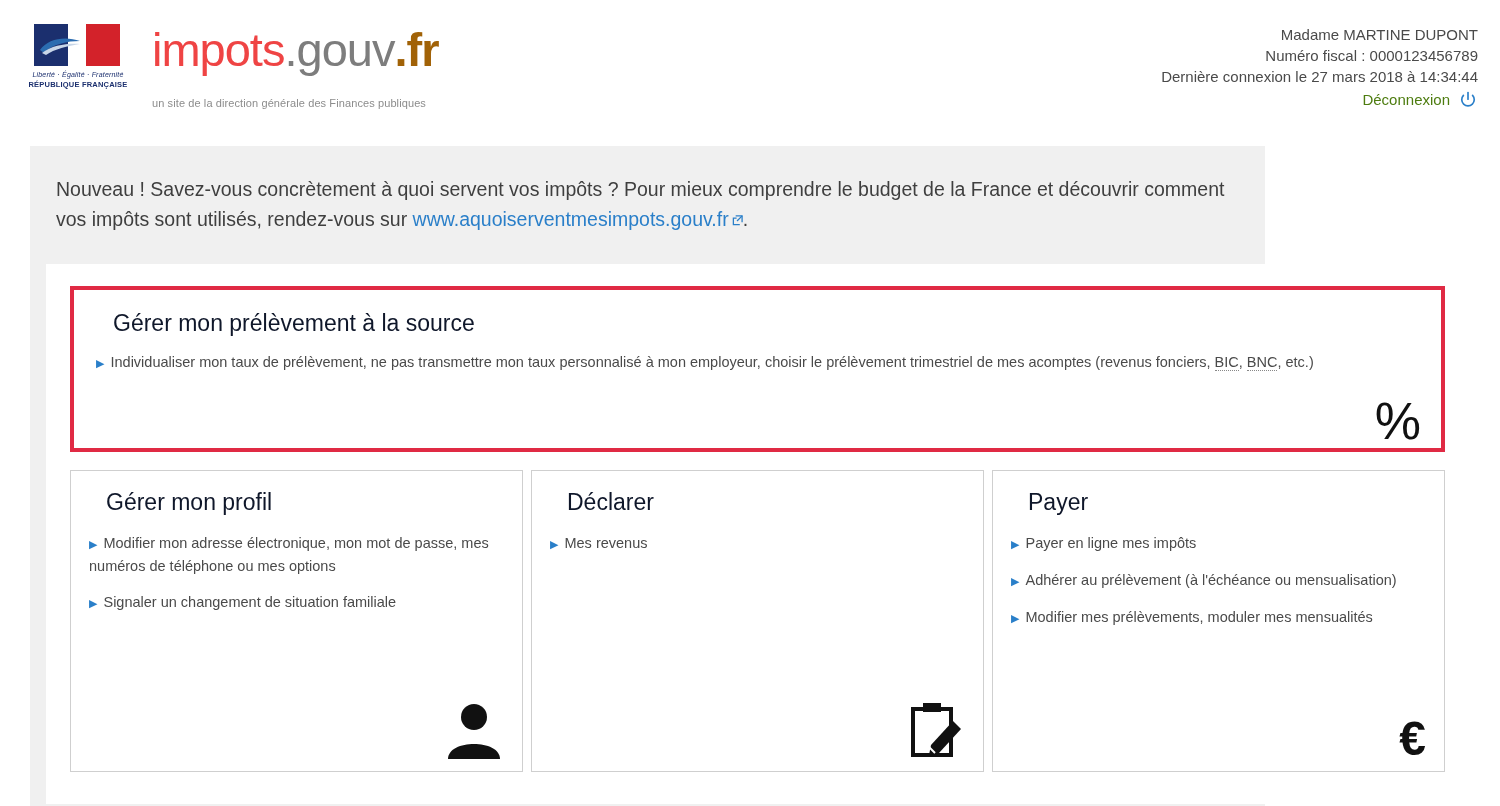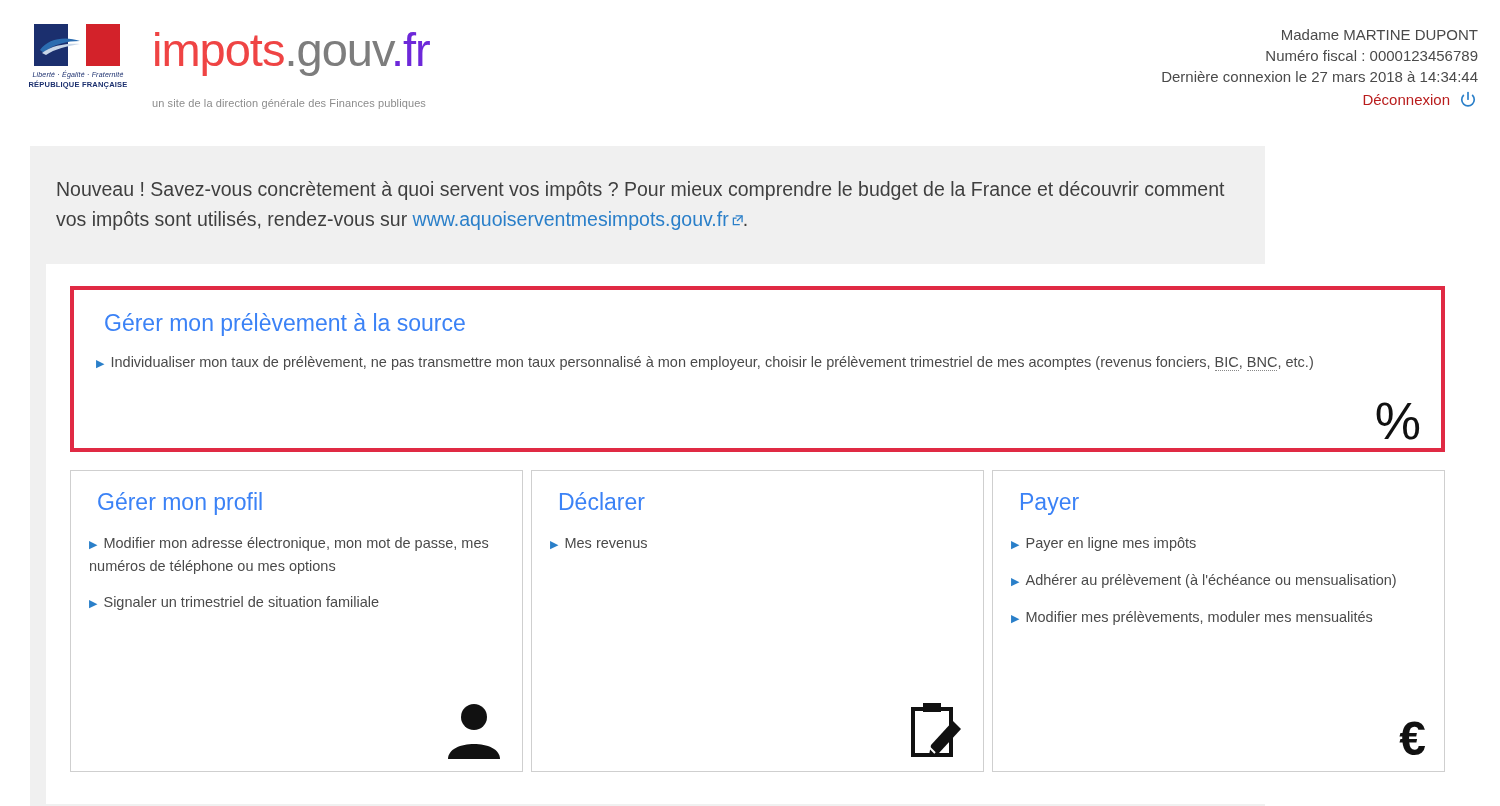--- a/index.html
+++ b/index.html
@@ -51,40 +51,40 @@
     font-size: 7.5px; color: #1b2f6e; font-weight: bold;
     text-align: center; letter-spacing: .2px; white-space: nowrap;
   }
   .logo-txt { padding-top: 4px; }
   .logo-line1 {
     font-size: 47px; line-height: 47px; font-weight: 300;
     letter-spacing: -1px; color: #6a6a6a;
   }
   .logo-line1 .impots { color: #ef4444; }
   .logo-line1 .gouv { color: #7d7d7d; }
-  .logo-line1 .fr { color: #6d28d9; }
+  .logo-line1 .fr { color: #a16207; font-weight: bold; }
   .logo-line2 {
     font-size: 11px; color: #8c8c8c; margin-top: 24px; letter-spacing: .1px;
   }
 
   .userinfo {
     margin-left: auto;
     text-align: right;
     font-size: 15px;
     color: #4a4a4a;
     line-height: 21px;
     padding-top: 2px;
   }
   .userinfo .name { }
   .logout-row {
     margin-top: 2px;
     display: flex; align-items: center; justify-content: flex-end;
     gap: 8px;
   }
-  .logout-link { color: #b91c1c; font-size: 15px; cursor: pointer; }
+  .logout-link { color: #4d7c0f; font-size: 15px; cursor: pointer; }
   .power-icon { width: 20px; height: 20px; display:inline-block; }
 
   
   .canvas {
     position: absolute;
     left: 30px; top: 146px;
     width: 1235px; height: 660px;
     background: #f0f0f0;
   }
   .notice {
@@ -106,24 +106,24 @@
 
   
   .card-highlight {
     border: 4px solid #e02a44;
     background: #fff;
     padding: 18px 22px 12px 22px;
     position: relative;
     height: 166px;
   }
   .card-title {
-    color: #3b82f6;
+    color: #0f172a;
     font-size: 23px;
     font-weight: normal;
-    margin: 2px 0 14px 8px;
+    margin: 2px 0 14px 17px;
   }
   .bullet-line {
     font-size: 14.5px;
     color: #4a4a4a;
     line-height: 22px;
     margin-bottom: 6px;
   }
   .arrow {
     color: #2a7fc9;
     font-size: 11px;
@@ -223,21 +223,21 @@
       </div>
 
       <div class="cards">
 
         <div class="card">
           <div class="card-title">Gérer mon profil</div>
           <div class="bullet-line">
             <span class="arrow">▶</span><span>Modifier mon adresse électronique, mon mot de passe, mes numéros de téléphone ou mes options</span>
           </div>
           <div class="bullet-line">
-            <span class="arrow">▶</span><span>Signaler un trimestriel de situation familiale</span>
+            <span class="arrow">▶</span><span>Signaler un changement de situation familiale</span>
           </div>
           <div class="card-icon">
             <svg width="60" height="58" viewBox="0 0 60 58">
               <circle cx="30" cy="16" r="13" fill="#111"></circle>
               <path d="M4 58 C4 38, 56 38, 56 58 Z" fill="#111"></path>
             </svg>
           </div>
         </div>
 
         <div class="card">

